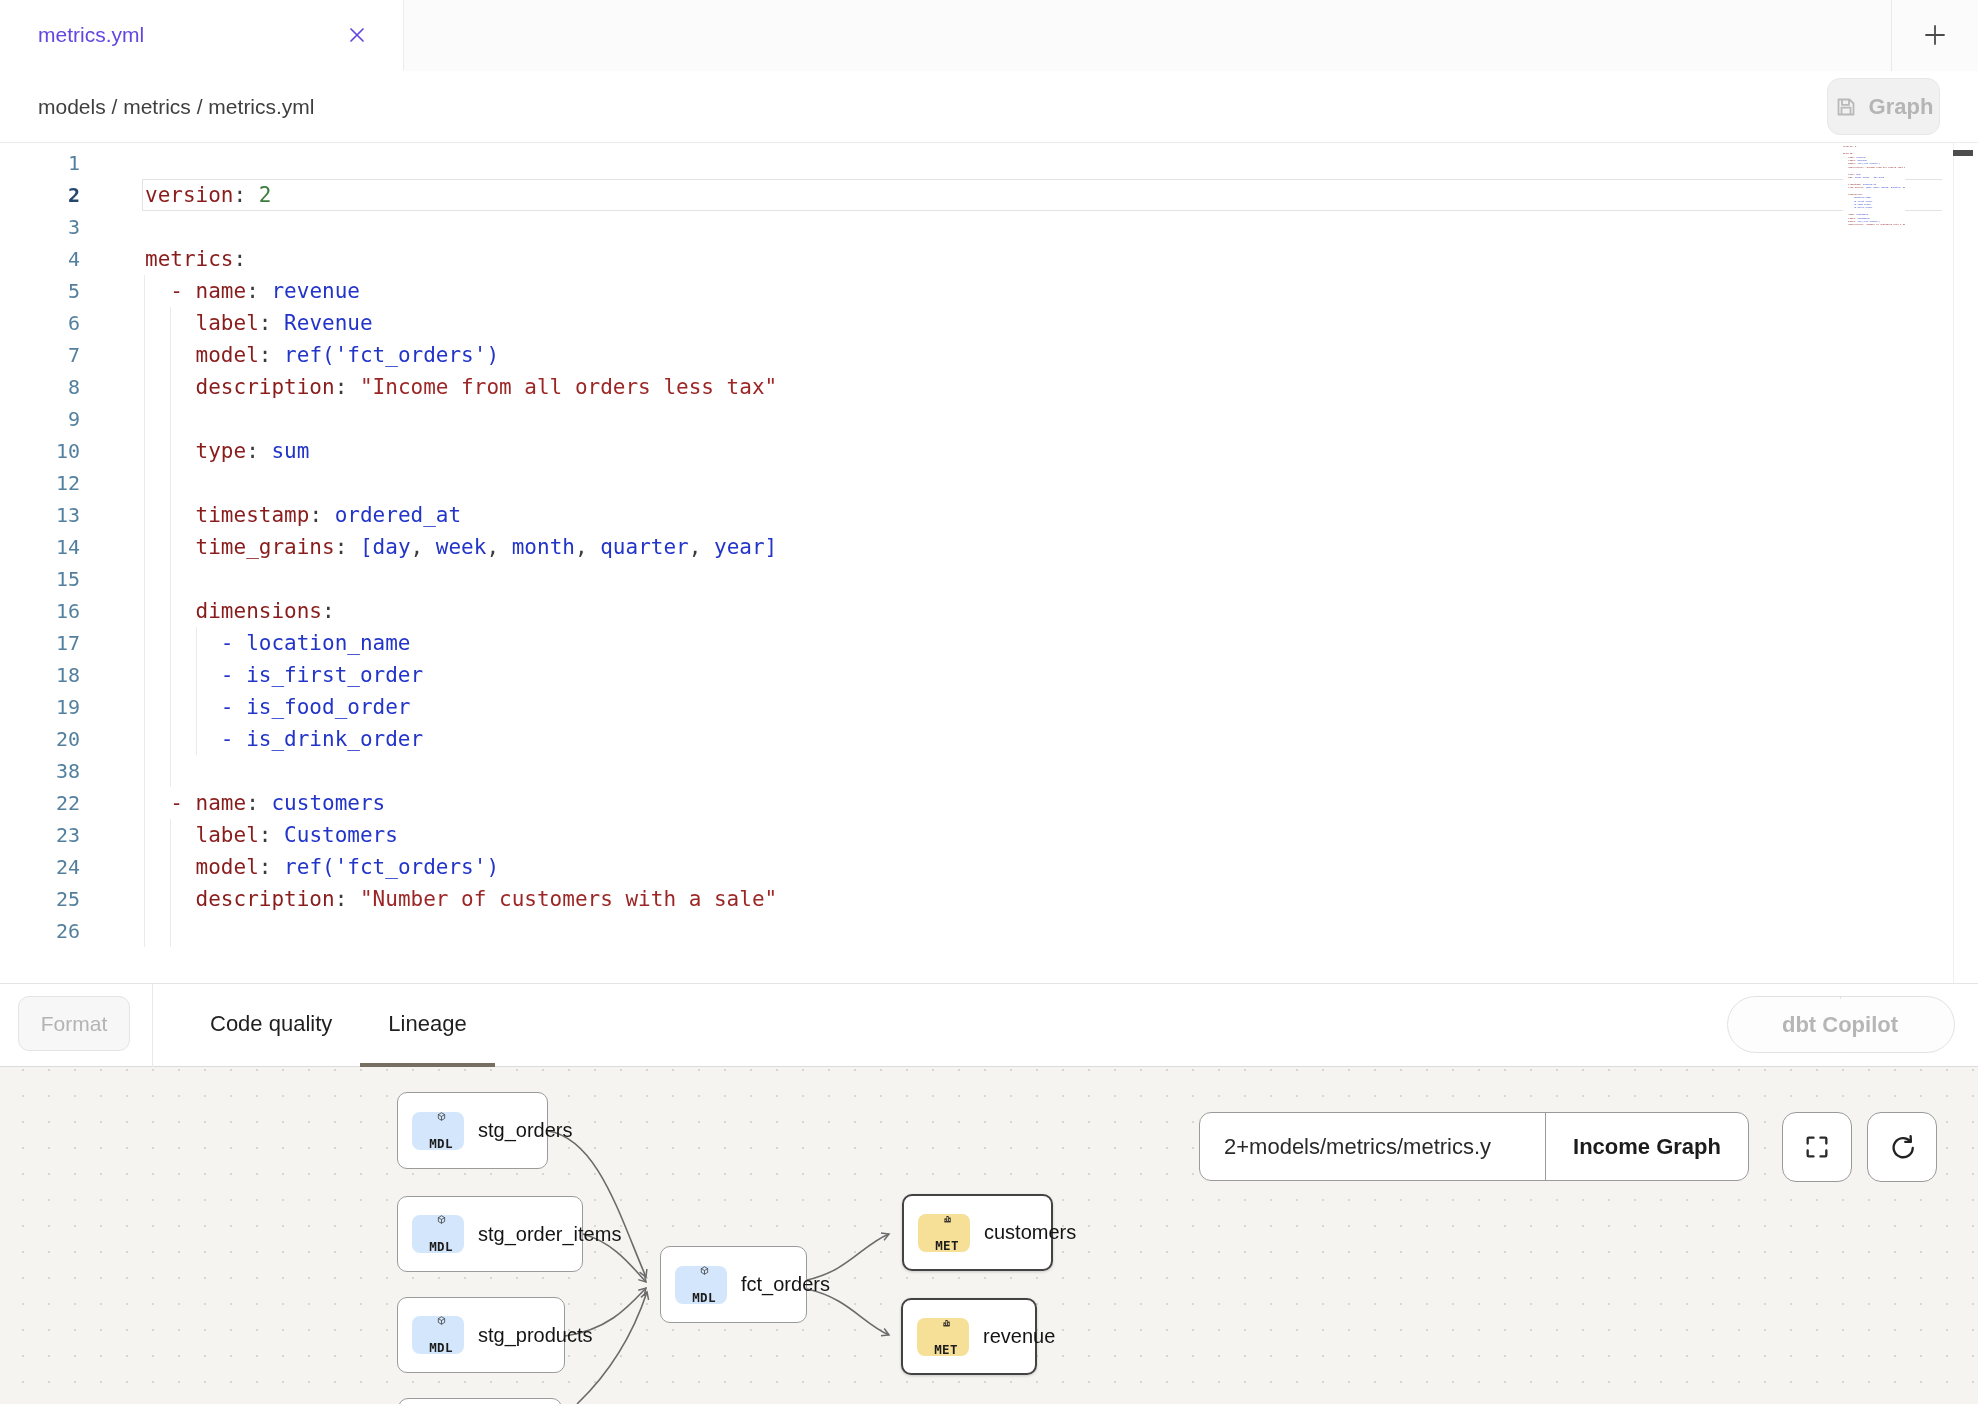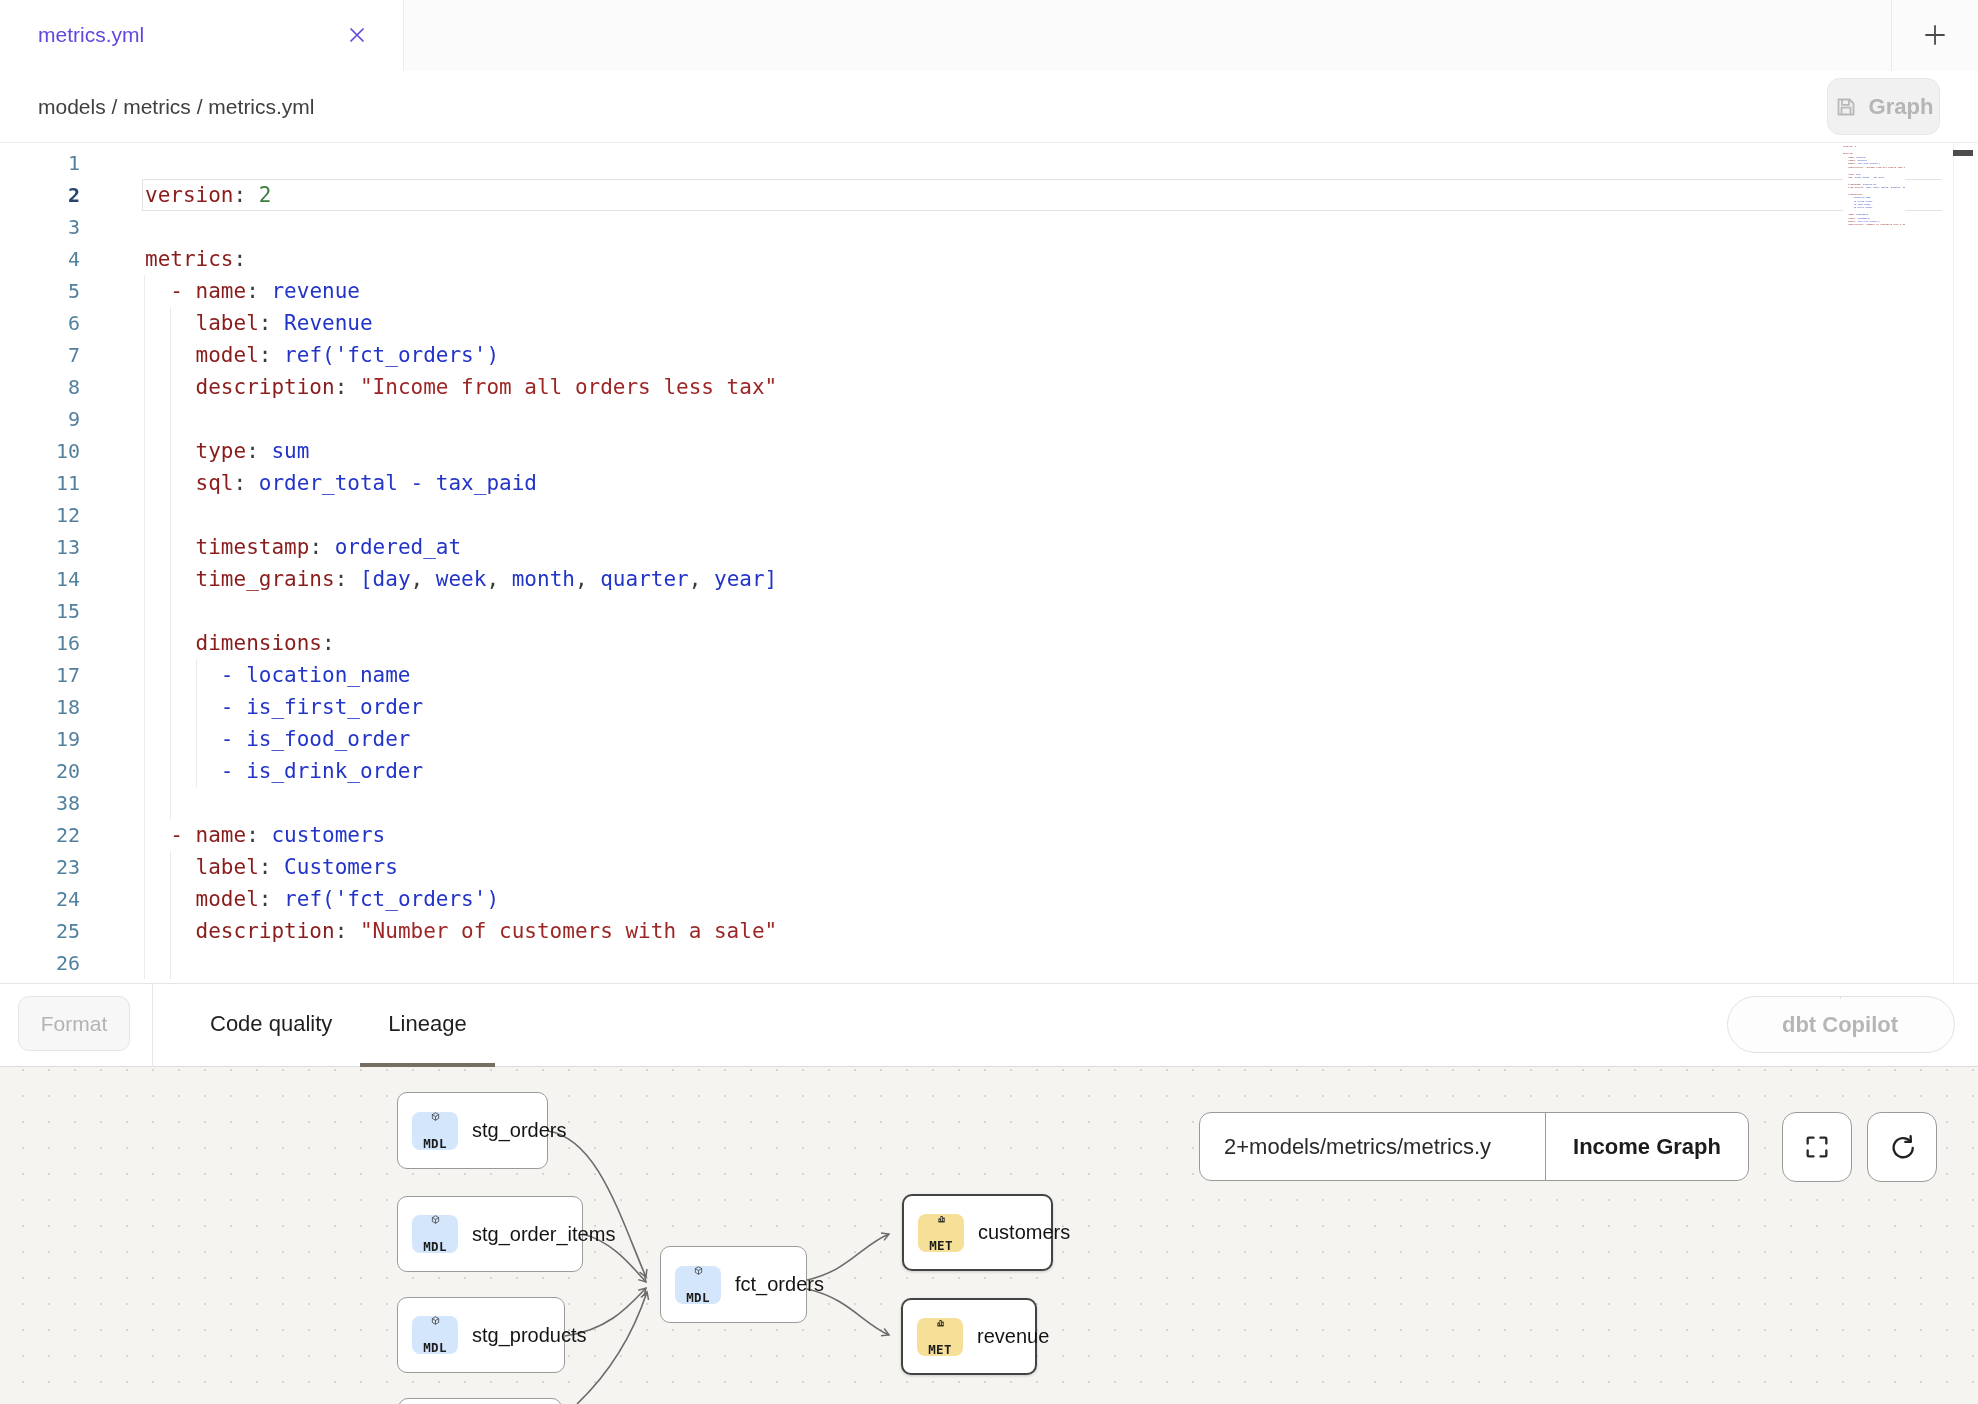--- a/index.html
+++ b/index.html
@@ -72,21 +72,21 @@
   
   .canvas{position:absolute;left:0;top:1067px;width:1978px;height:337px;background:#f5f4f1;
           background-image:radial-gradient(circle,#d8d6d2 1.2px,transparent 1.4px);
           background-size:26px 26px;background-position:10px 16px;overflow:hidden;}
   .edges{position:absolute;left:0;top:0;width:1978px;height:337px;pointer-events:none;}
   .node{position:absolute;background:#ffffff;border:1.5px solid #9b9b9b;border-radius:10px;
         display:flex;align-items:center;gap:14px;padding-left:14px;box-sizing:border-box;}
   .node.metric{border:2px solid #434343;box-shadow:0 1px 3px rgba(0,0,0,.18);}
   .node .label{font-size:20px;color:#141414;}
   .badge{width:46px;height:38px;border-radius:8px;display:flex;flex-direction:column;
-         align-items:center;justify-content:center;flex:none;gap:16px;}
+         align-items:center;justify-content:center;flex:none;gap:16px;padding-left:6px;}
   .badge.mdl{background:#d4e6fb;}
   .badge.met{background:#f6df97;}
   .badge .btxt{font-size:12.5px;font-weight:600;color:#1c1c1c;letter-spacing:.3px;line-height:13px;
                font-family:"DejaVu Sans Mono",monospace;}
 
   .graph-search{position:absolute;left:1199px;top:45px;width:550px;height:69px;background:#ffffff;
                 border:1.4px solid #9a9a9a;border-radius:12px;display:flex;align-items:stretch;
                 box-sizing:border-box;overflow:hidden;}
   .graph-search .inp{flex:none;width:345px;display:flex;align-items:center;padding-left:24px;
                      font-size:22px;color:#2a2a2a;box-sizing:border-box;}
@@ -130,21 +130,20 @@
       <div class="code-line"><span class="num">1</span><span class="toks"></span></div>
       <div class="code-line active"><div class="band"></div><span class="num">2</span><span class="toks"><span class="t-k">version</span><span class="t-p">: </span><span class="t-n">2</span></span></div>
       <div class="code-line"><span class="num">3</span><span class="toks"></span></div>
       <div class="code-line"><span class="num">4</span><span class="toks"><span class="t-k">metrics</span><span class="t-p">:</span></span></div>
       <div class="code-line"><span class="guide" style="left: 144px;"></span><span class="num">5</span><span class="toks"><span class="t-t">  </span><span class="t-k">- name</span><span class="t-p">: </span><span class="t-v">revenue</span></span></div>
       <div class="code-line"><span class="guide" style="left: 144px;"></span><span class="guide" style="left: 170px;"></span><span class="num">6</span><span class="toks"><span class="t-t">    </span><span class="t-k">label</span><span class="t-p">: </span><span class="t-v">Revenue</span></span></div>
       <div class="code-line"><span class="guide" style="left: 144px;"></span><span class="guide" style="left: 170px;"></span><span class="num">7</span><span class="toks"><span class="t-t">    </span><span class="t-k">model</span><span class="t-p">: </span><span class="t-v">ref('fct_orders')</span></span></div>
       <div class="code-line"><span class="guide" style="left: 144px;"></span><span class="guide" style="left: 170px;"></span><span class="num">8</span><span class="toks"><span class="t-t">    </span><span class="t-k">description</span><span class="t-p">: </span><span class="t-s">"Income from all orders less tax"</span></span></div>
       <div class="code-line"><span class="guide" style="left: 144px;"></span><span class="guide" style="left: 170px;"></span><span class="num">9</span><span class="toks"></span></div>
       <div class="code-line"><span class="guide" style="left: 144px;"></span><span class="guide" style="left: 170px;"></span><span class="num">10</span><span class="toks"><span class="t-t">    </span><span class="t-k">type</span><span class="t-p">: </span><span class="t-v">sum</span></span></div>
-      <div class="code-line"><span class="guide" style="left: 144px;"></span><span class="guide" style="left: 170px;"></span><span class="num">11</span><span class="toks"><span class="t-t">    </span><span class="t-k">sql</span><span class="t-p">: </span><span class="t-v">order_total - tax_paid</span></span></div>
       <div class="code-line"><span class="guide" style="left: 144px;"></span><span class="guide" style="left: 170px;"></span><span class="num">12</span><span class="toks"></span></div>
       <div class="code-line"><span class="guide" style="left: 144px;"></span><span class="guide" style="left: 170px;"></span><span class="num">13</span><span class="toks"><span class="t-t">    </span><span class="t-k">timestamp</span><span class="t-p">: </span><span class="t-v">ordered_at</span></span></div>
       <div class="code-line"><span class="guide" style="left: 144px;"></span><span class="guide" style="left: 170px;"></span><span class="num">14</span><span class="toks"><span class="t-t">    </span><span class="t-k">time_grains</span><span class="t-p">: </span><span class="t-v">[day</span><span class="t-p">, </span><span class="t-v">week</span><span class="t-p">, </span><span class="t-v">month</span><span class="t-p">, </span><span class="t-v">quarter</span><span class="t-p">, </span><span class="t-v">year]</span></span></div>
       <div class="code-line"><span class="guide" style="left: 144px;"></span><span class="guide" style="left: 170px;"></span><span class="num">15</span><span class="toks"></span></div>
       <div class="code-line"><span class="guide" style="left: 144px;"></span><span class="guide" style="left: 170px;"></span><span class="num">16</span><span class="toks"><span class="t-t">    </span><span class="t-k">dimensions</span><span class="t-p">:</span></span></div>
       <div class="code-line"><span class="guide" style="left: 144px;"></span><span class="guide" style="left: 170px;"></span><span class="guide" style="left: 196px;"></span><span class="num">17</span><span class="toks"><span class="t-t">      </span><span class="t-v">- location_name</span></span></div>
       <div class="code-line"><span class="guide" style="left: 144px;"></span><span class="guide" style="left: 170px;"></span><span class="guide" style="left: 196px;"></span><span class="num">18</span><span class="toks"><span class="t-t">      </span><span class="t-v">- is_first_order</span></span></div>
       <div class="code-line"><span class="guide" style="left: 144px;"></span><span class="guide" style="left: 170px;"></span><span class="guide" style="left: 196px;"></span><span class="num">19</span><span class="toks"><span class="t-t">      </span><span class="t-v">- is_food_order</span></span></div>
       <div class="code-line"><span class="guide" style="left: 144px;"></span><span class="guide" style="left: 170px;"></span><span class="guide" style="left: 196px;"></span><span class="num">20</span><span class="toks"><span class="t-t">      </span><span class="t-v">- is_drink_order</span></span></div>
       <div class="code-line"><span class="guide" style="left: 144px;"></span><span class="guide" style="left: 170px;"></span><span class="num">38</span><span class="toks"></span></div>

